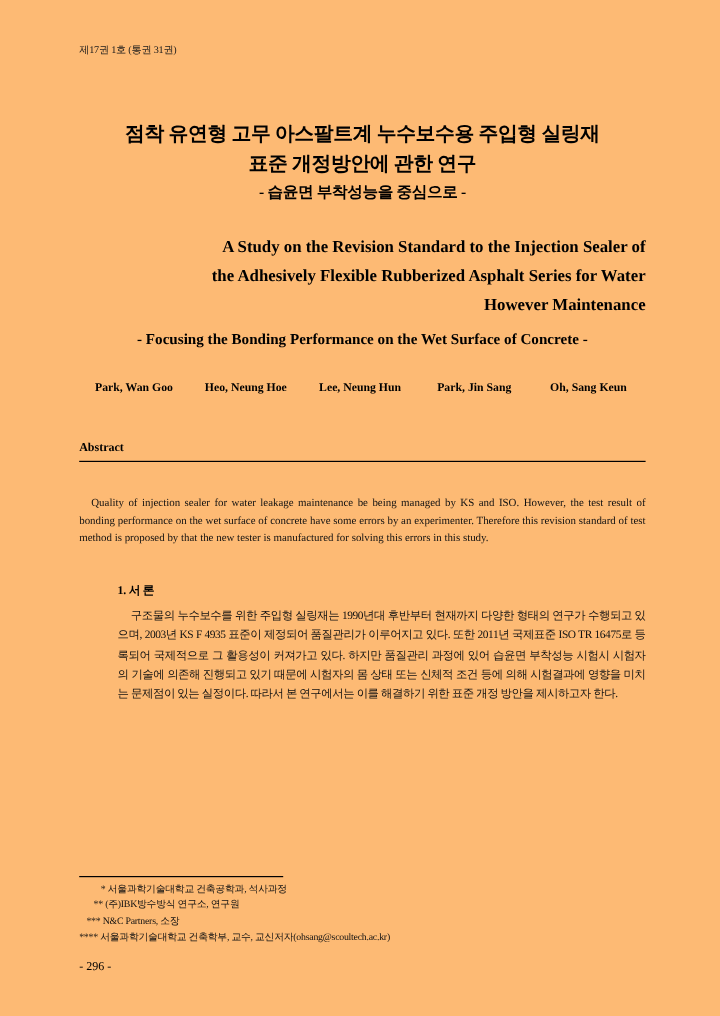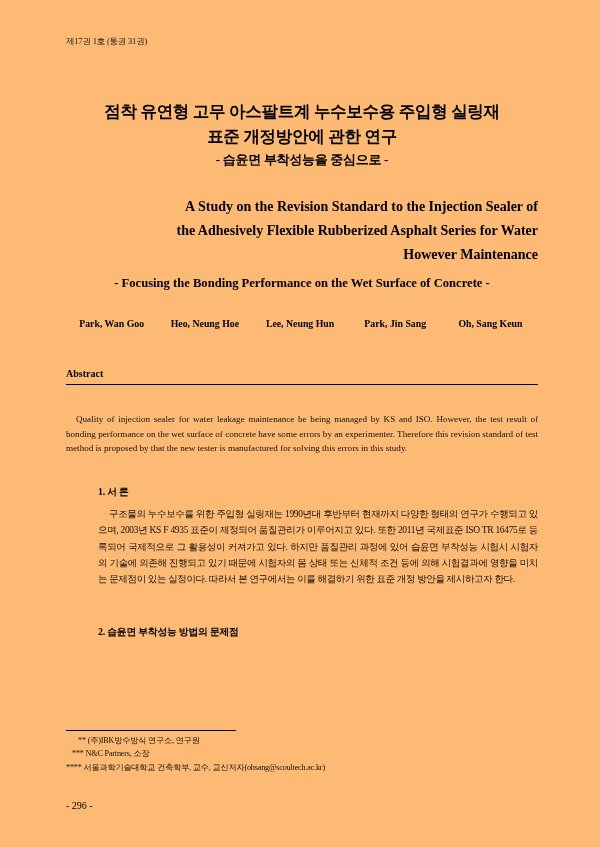--- a/index.html
+++ b/index.html
@@ -220,25 +220,25 @@
     <div class="abstract"><span class="ind"></span><span>Quality of injection sealer for water leakage maintenance be being managed by KS and ISO. However, the test result of bonding performance on the wet surface of concrete have some errors by an experimenter. Therefore this revision standard of test method is proposed by that the new tester is manufactured for solving this errors in this study.</span></div>
 
     <div class="sec" id="sec1">
       <div class="sec-title">1. 서  론</div>
       <div class="sec-body">
           <p><span class="ind"></span><span>구조물의 누수보수를 위한 주입형 실링재는 1990년대 후반부터 현재까지 다양한 형태의 연구가 수행되고 있으며, 2003년 KS F 4935 표준이 제정되어 품질관리가 이루어지고 있다. 또한 2011년 국제표준 ISO TR 16475로 등록되어 국제적으로 그 활용성이 커져가고 있다. 하지만 품질관리 과정에 있어 습윤면 부착성능 시험시 시험자의 기술에 의존해 진행되고 있기 때문에 시험자의 몸 상태 또는 신체적 조건 등에 의해 시험결과에 영향을 미치는 문제점이 있는 실정이다. 따라서 본 연구에서는 이를 해결하기 위한 표준 개정 방안을 제시하고자 한다.</span></p>
         </div>
     </div>
 
     <div class="sec" id="sec2">
-      <div class="sec-title">2. 습윤면 부착성능 방법의 문제점</div>
     </div>
 
     <div class="footnote-rule"></div>
     <div class="footnotes">
+      <div class="fn1"><span class="fn-mark">*</span> <span>서울과학기술대학교 건축공학과, 석사과정</span></div>
       <div class="fn2"><span class="fn-mark">**</span> <span>(주)IBK방수방식 연구소, 연구원</span></div>
       <div class="fn3"><span class="fn-mark">***</span> <span>N&amp;C Partners, 소장</span></div>
       <div class="fn4"><span class="fn-mark">****</span> <span>서울과학기술대학교 건축학부, 교수, 교신저자(ohsang@scoultech.ac.kr)</span></div>
     </div>
 
     <div class="page-number">- 296 -</div>
 
   </div>
 </div>
 

